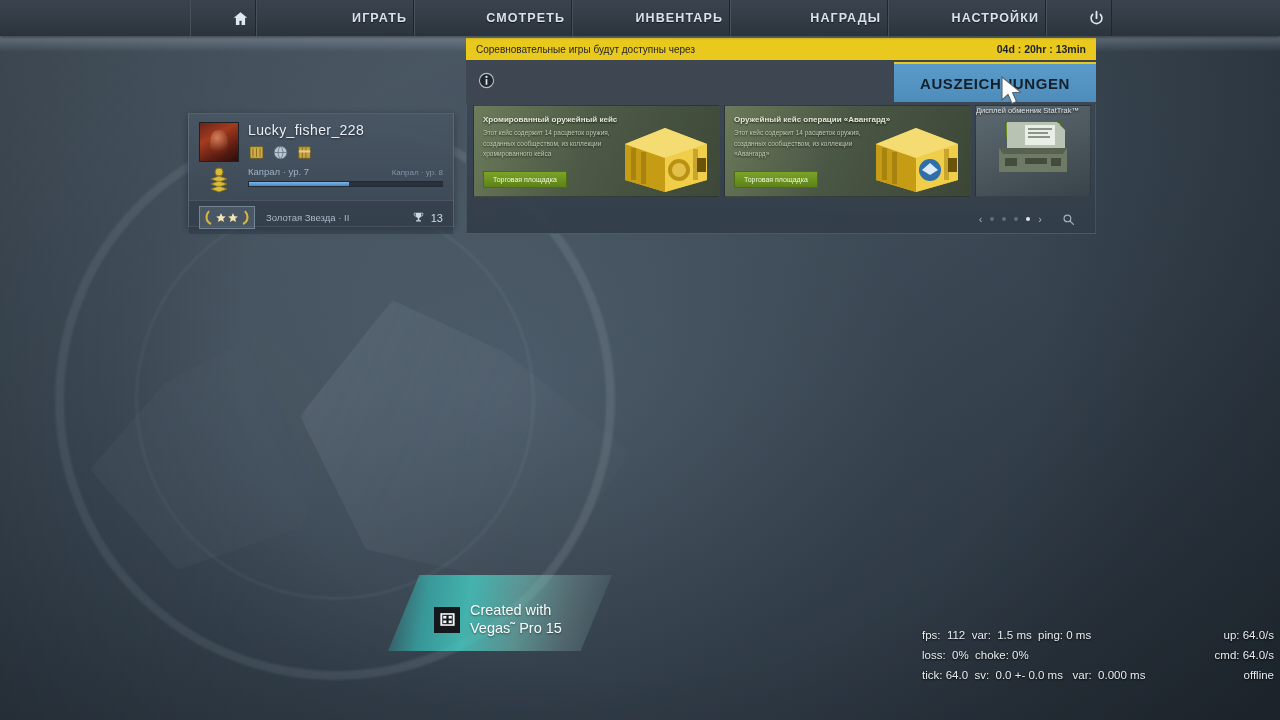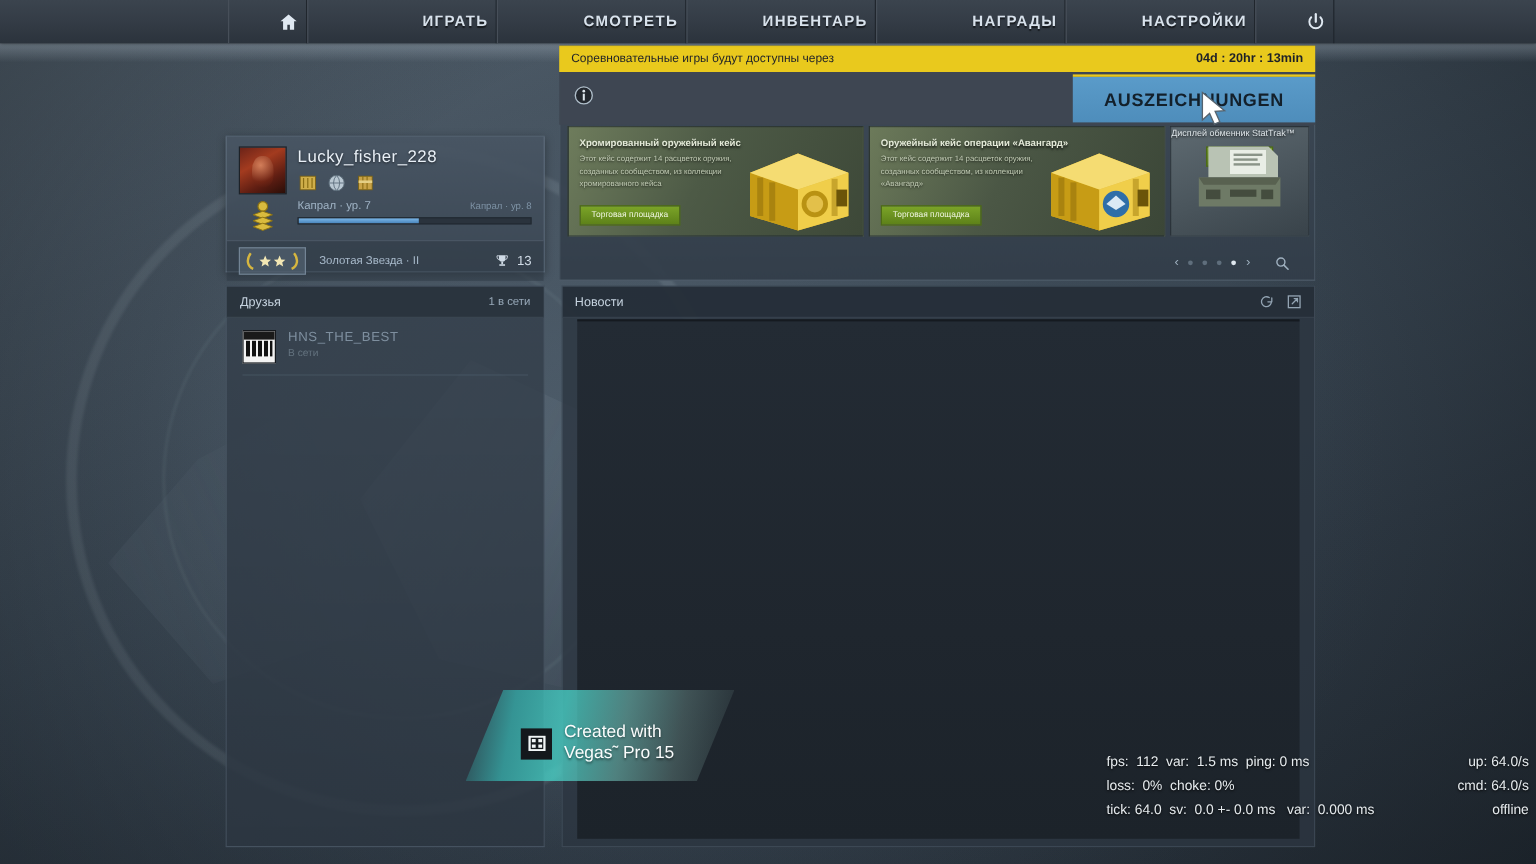--- a/index.html
+++ b/index.html
@@ -520,51 +520,21 @@
           <path d="M7 4 H4 v2 a4 4 0 0 0 3.2 3.9" stroke="#cfdae5" stroke-width="1.4" fill="none"></path>
           <path d="M17 4 h3 v2 a4 4 0 0 1 -3.2 3.9" stroke="#cfdae5" stroke-width="1.4" fill="none"></path>
           <rect x="10.6" y="13" width="2.8" height="4" fill="#cfdae5"></rect>
           <rect x="7.6" y="17" width="8.8" height="2.4" fill="#cfdae5"></rect>
         </svg>
         <span class="trophy-count">13</span>
       </span>
     </div>
   </div>
 
-  <div id="friends-card">
-    <div class="panel-head">
-      <span class="panel-title">Друзья</span>
-      <span class="panel-right">1 в сети</span>
-    </div>
-    <div class="friend-row">
-      <div class="friend-av"></div>
-      <div class="friend-meta">
-        <div class="friend-name">HNS_THE_BEST</div>
-        <div class="friend-status">В сети</div>
-      </div>
-    </div>
-    <div class="friend-sep"></div>
-  </div>
-
-  <div id="news-panel">
-    <div class="news-head">
-      <span class="panel-title">Новости</span>
-      <span class="news-actions">
-        <svg width="13" height="13" viewBox="0 0 24 24">
-          <path d="M20 6 v6 h-6" stroke="#93a4b3" stroke-width="2" fill="none" stroke-linecap="round" stroke-linejoin="round"></path>
-          <path d="M19.4 12 A7.6 7.6 0 1 1 16 5.5" stroke="#93a4b3" stroke-width="2" fill="none" stroke-linecap="round"></path>
-        </svg>
-        <svg width="13" height="13" viewBox="0 0 24 24">
-          <rect x="3" y="3" width="18" height="18" stroke="#93a4b3" stroke-width="2" fill="none"></rect>
-          <path d="M9 15 L17 7 M12 7 h5 v5" stroke="#93a4b3" stroke-width="2" fill="none" stroke-linecap="round"></path>
-        </svg>
-      </span>
-    </div>
-    <div class="news-body"></div>
-  </div>
+
 
   <div id="netgraph">
     <div class="ng-row">
       <span class="ng-left">fps:  112  var:  1.5 ms  ping: 0 ms</span>
       <span class="ng-right">up: 64.0/s</span>
     </div>
     <div class="ng-row">
       <span class="ng-left">loss:  0%  choke: 0%</span>
       <span class="ng-right">cmd: 64.0/s</span>
     </div>

